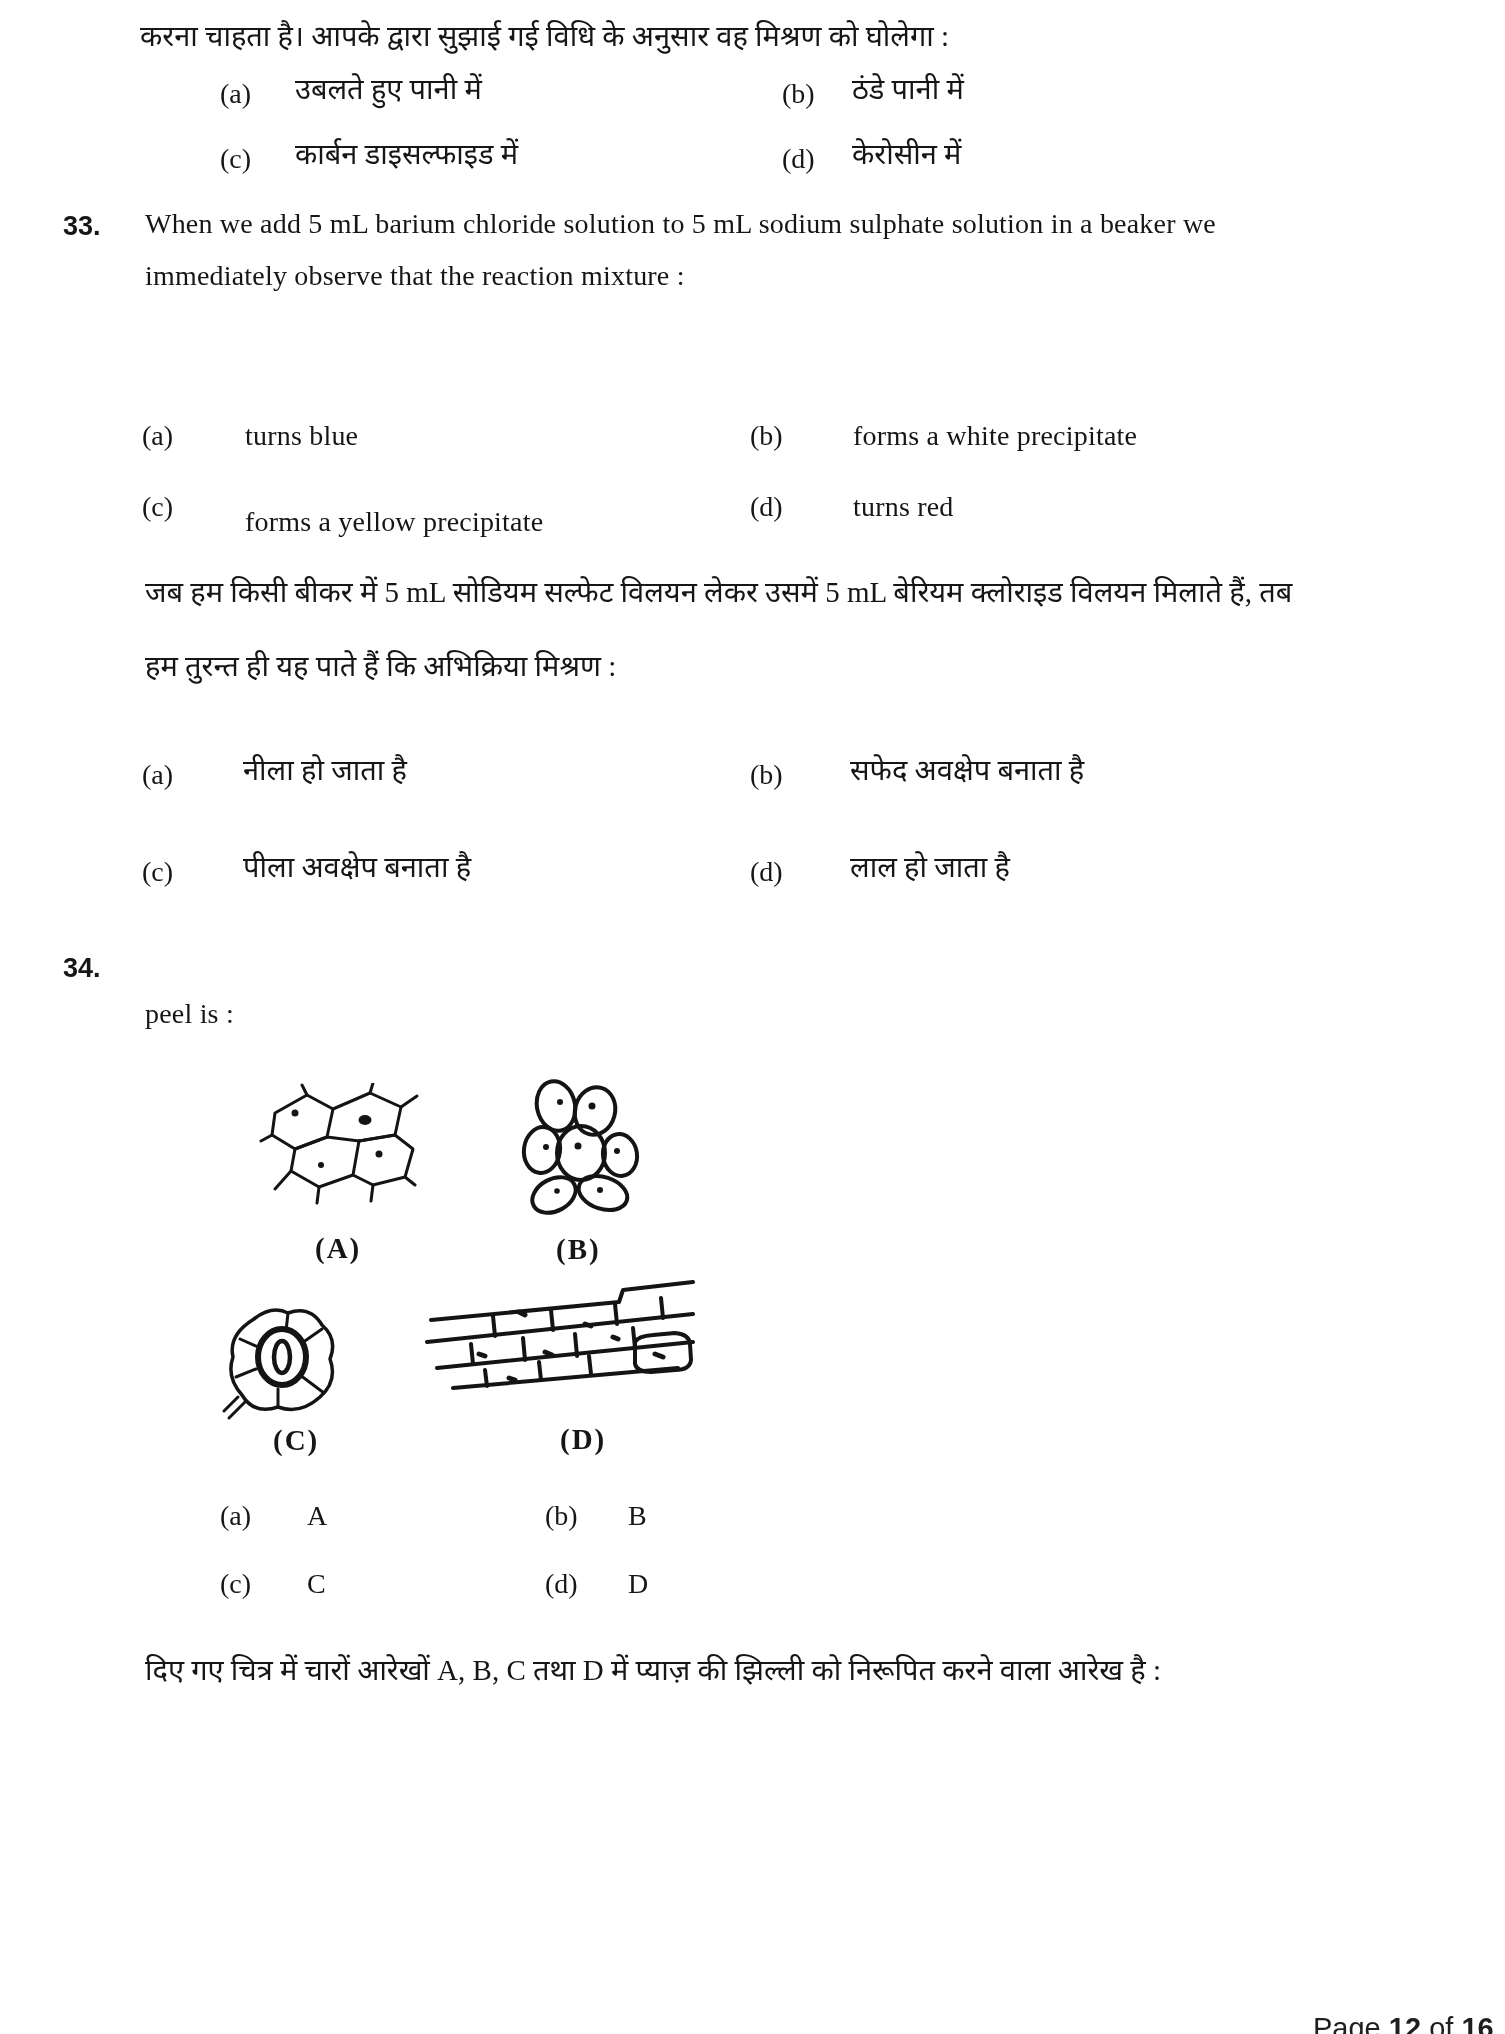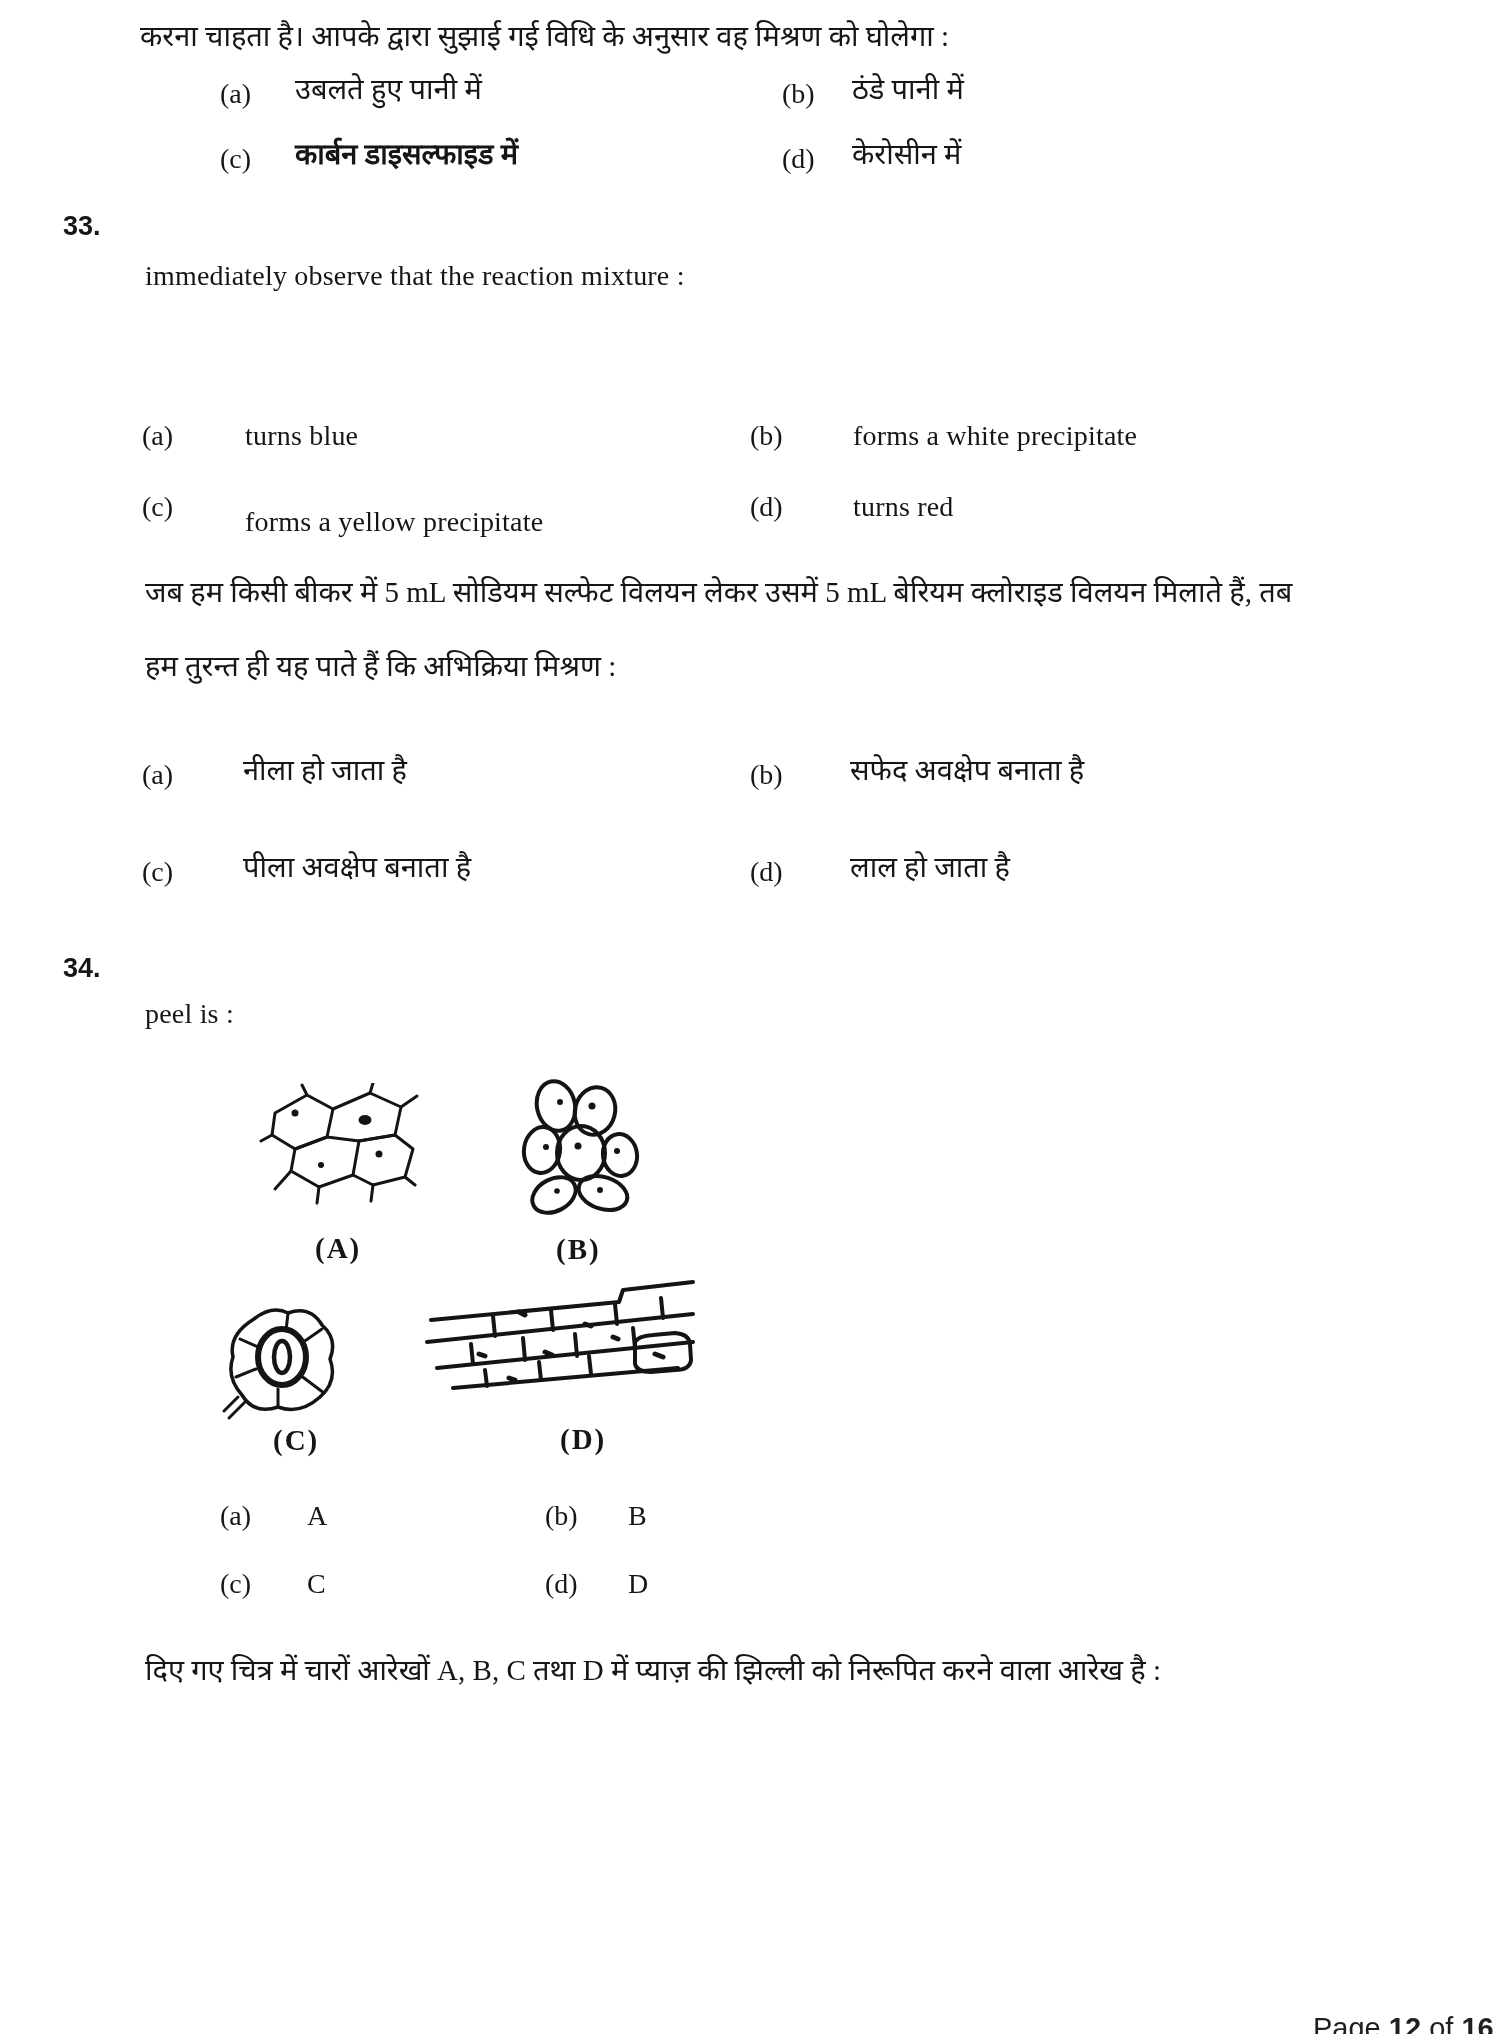--- a/index.html
+++ b/index.html
@@ -28,25 +28,26 @@
 <div class="page">
 
   <div class="t hi" style="left:140px; top:8px;margin-top:10px;">करना चाहता है।  आपके द्वारा सुझाई गई विधि के अनुसार वह मिश्रण को घोलेगा :</div>
 
   <div class="t optlab" style="left:220px; top:76px;">(a)</div>
   <div class="t hi" style="left:295px; top:71px;text-align:center;">उबलते हुए पानी में</div>
   <div class="t optlab" style="left:782px; top:76px;">(b)</div>
   <div class="t hi" style="left:852px; top:71px;">ठंडे पानी में</div>
 
   <div class="t optlab" style="left:220px; top:141px;">(c)</div>
-  <div class="t hi" style="left:295px; top:136px;font-weight:bold;">कार्बन डाइसल्फाइड में</div>
+  <div class="t hi" style="left:295px; top:136px;">कार्बन डाइसल्फाइड में</div>
   <div class="t optlab" style="left:782px; top:141px;">(d)</div>
   <div class="t hi" style="left:852px; top:136px;">केरोसीन में</div>
 
   <div class="t qnum" style="left:63px;  top:210px;">33.</div>
+  <div class="t en" style="left:145px; top:206px;">When we add 5 mL barium chloride solution to 5 mL sodium sulphate solution in a beaker we</div>
   <div class="t en" style="left:145px; top:258px;">immediately observe that the reaction mixture :</div>
 
   <div class="t optlab" style="left:142px; top:418px;">(a)</div>
   <div class="t en" style="left:245px; top:418px;">turns blue</div>
   <div class="t optlab" style="left:750px; top:418px;">(b)</div>
   <div class="t en" style="left:853px; top:418px;">forms a white precipitate</div>
 
   <div class="t optlab" style="left:142px; top:489px;">(c)</div>
   <div class="t en" style="left:245px; top:504px;">forms a yellow precipitate</div>
   <div class="t optlab" style="left:750px; top:489px;">(d)</div>

